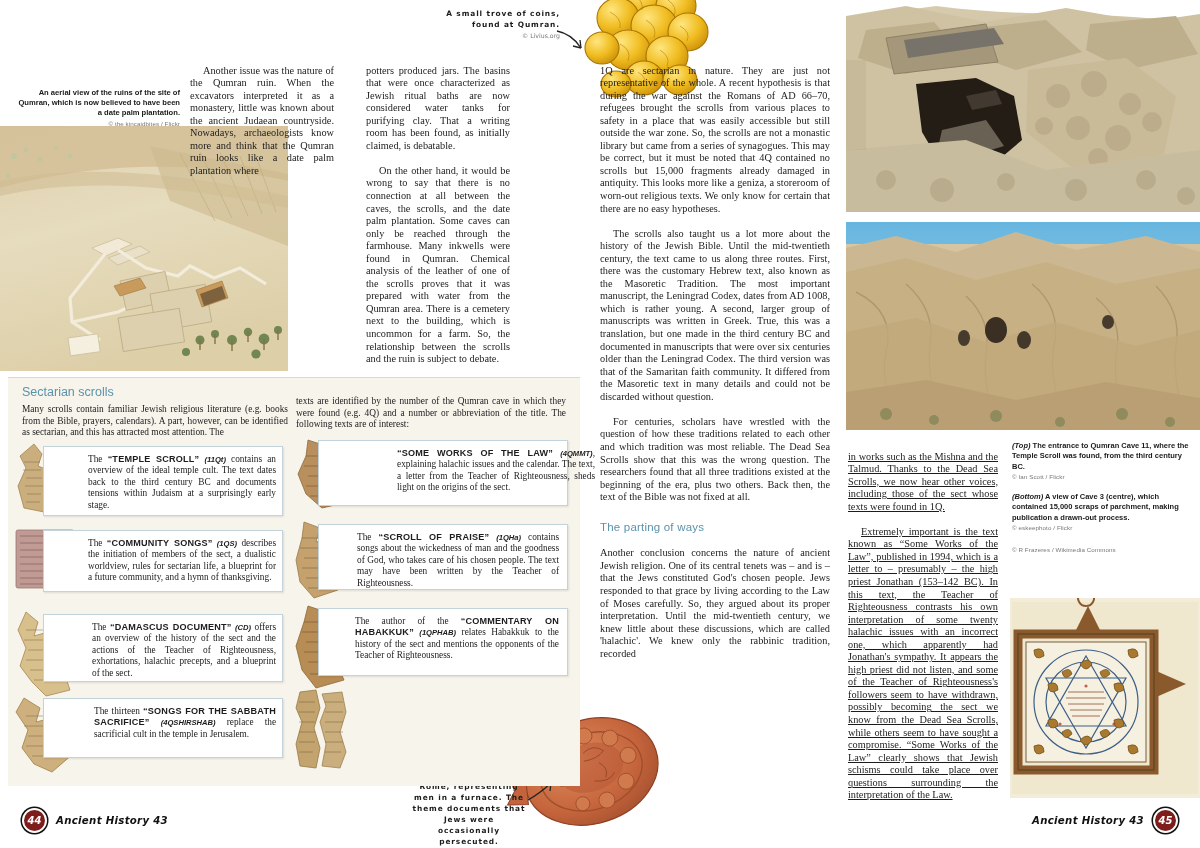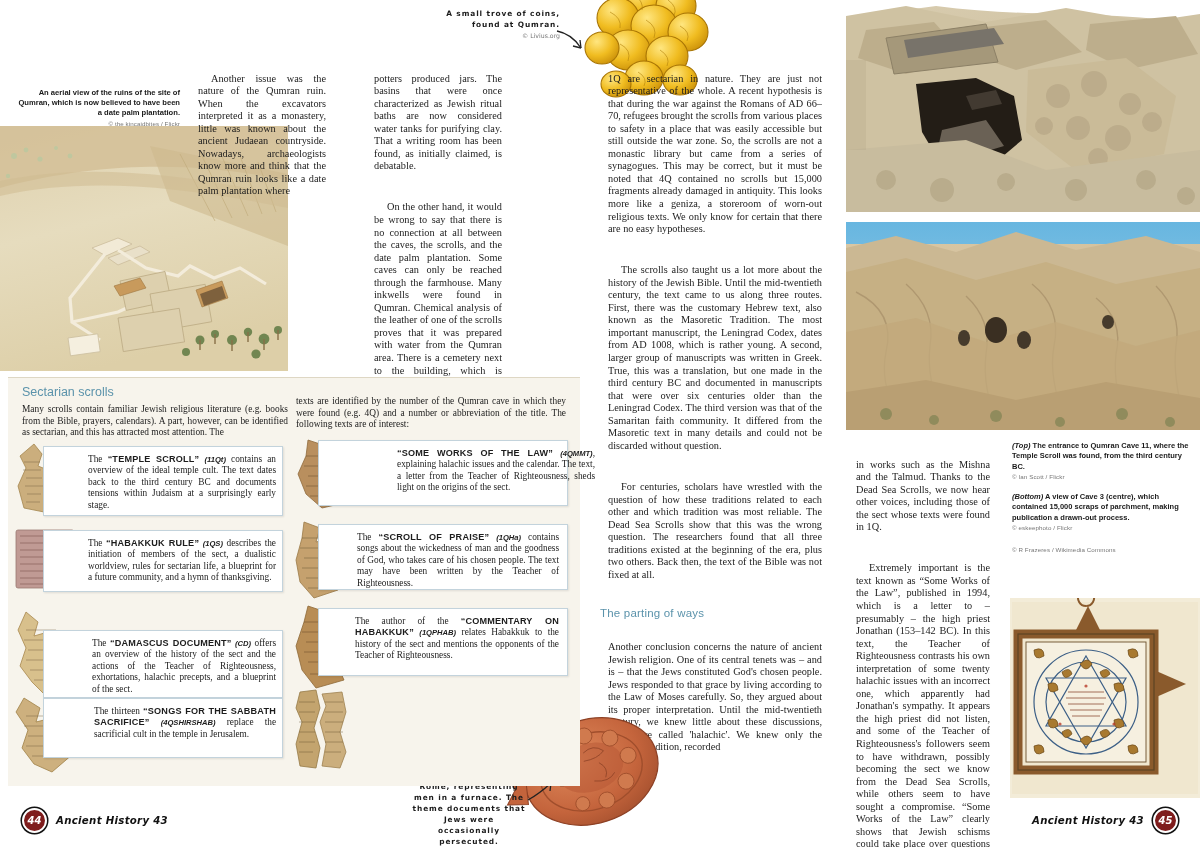--- a/index.html
+++ b/index.html
@@ -18,21 +18,21 @@
   
   .body-col {
     position: absolute;
     font-family: "Liberation Serif", serif;
     font-size: 10.3px;
     line-height: 12.55px;
     text-align: justify;
     color: #1c1c1c;
     white-space: pre-line;
   }
-  .body-col p { text-indent: 13px; margin: 8px; }
+  .body-col p { text-indent: 13px; margin: 0; }
   .body-col p.noindent { text-indent: 0; }
 
   .subhead {
     font-family: "Liberation Sans", sans-serif;
     font-size: 11.5px;
     color: #5b93ab;
     letter-spacing: .2px;
     margin: 5px 0 1px 0;
     text-indent: 0 !important;
     text-align: left;
@@ -451,25 +451,25 @@
     </svg>
 
     <div class="scroll-card" style="left:35px; top:68px; width:240px; height:70px;">
       <div class="txt" style="left:44px; top:7px; width:188px;">
         <span>The </span><b>“TEMPLE SCROLL”</b> <i>(11Qt)</i><span> contains an overview of the ideal temple cult. The text dates back to the third century BC and documents tensions within Judaism at a surprisingly early stage.</span>
       </div>
     </div>
 
     <div class="scroll-card" style="left:35px; top:152px; width:240px; height:62px;">
       <div class="txt" style="left:44px; top:7px; width:188px;">
-        <span>The </span><b>“HABAKKUK RULE”</b> <i>(1QS)</i><span> describes the initiation of members of the sect, a dualistic worldview, rules for sectarian life, a blueprint for a future community, and a hymn of thanksgiving.</span>
+        <span>The </span><b>“COMMUNITY SONGS”</b> <i>(1QS)</i><span> describes the initiation of members of the sect, a dualistic worldview, rules for sectarian life, a blueprint for a future community, and a hymn of thanksgiving.</span>
       </div>
     </div>
 
-    <div class="scroll-card" style="left:35px; top:252px; width:240px; height:68px;">
+    <div class="scroll-card" style="left:35px; top:236px; width:240px; height:68px;">
       <div class="txt" style="left:48px; top:7px; width:184px;">
         <span>The </span><b>“DAMASCUS DOCUMENT”</b> <i>(CD)</i><span> offers an overview of the history of the sect and the actions of the Teacher of Righteousness, exhortations, halachic precepts, and a blueprint of the sect.</span>
       </div>
     </div>
 
     <div class="scroll-card" style="left:35px; top:320px; width:240px; height:60px;">
       <div class="txt" style="left:50px; top:7px; width:182px;">
         <span>The thirteen </span><b>“SONGS FOR THE SABBATH SACRIFICE”</b> <i>(4QSHIRSHAB)</i><span> replace the sacrificial cult in the temple in Jerusalem.</span>
       </div>
     </div>
@@ -581,21 +581,21 @@
         <circle cx="40" cy="192" r="6"></circle>
           <circle cx="88" cy="198" r="5"></circle>
           <circle cx="150" cy="194" r="6"></circle>
         <circle cx="214" cy="200" r="5"></circle>
           <circle cx="276" cy="192" r="6"></circle>
           <circle cx="324" cy="200" r="5"></circle>
       </g>
     </svg>
   </div>
 
-  <div class="body-col" style="left:848px; top:438px; width:150px;">
+  <div class="body-col" style="left:848px; top:438px; width:150px;text-decoration:underline;">
     <p class="noindent">in works such as the Mishna and the Talmud. Thanks to the Dead Sea Scrolls, we now hear other voices, including those of the sect whose texts were found in 1Q.</p>
     <p>Extremely important is the text known as “Some Works of the Law”, published in 1994, which is a letter to – presumably – the high priest Jonathan (153–142 BC). In this text, the Teacher of Righteousness contrasts his own interpretation of some twenty halachic issues with an incorrect one, which apparently had Jonathan's sympathy. It appears the high priest did not listen, and some of the Teacher of Righteousness's followers seem to have withdrawn, possibly becoming the sect we know from the Dead Sea Scrolls, while others seem to have sought a compromise. “Some Works of the Law” clearly shows that Jewish schisms could take place over questions surrounding the interpretation of the Law.</p>
   </div>
 
   <div class="side-cap" style="left:1012px; top:441px;">
     <i>(Top)</i><span> The entrance to Qumran Cave 11, where the Temple Scroll was found, from the third century BC.</span>
     <div class="credit">© Ian Scott / Flickr</div>
   </div>
 
   <div class="side-cap" style="left:1012px; top:492px;">

